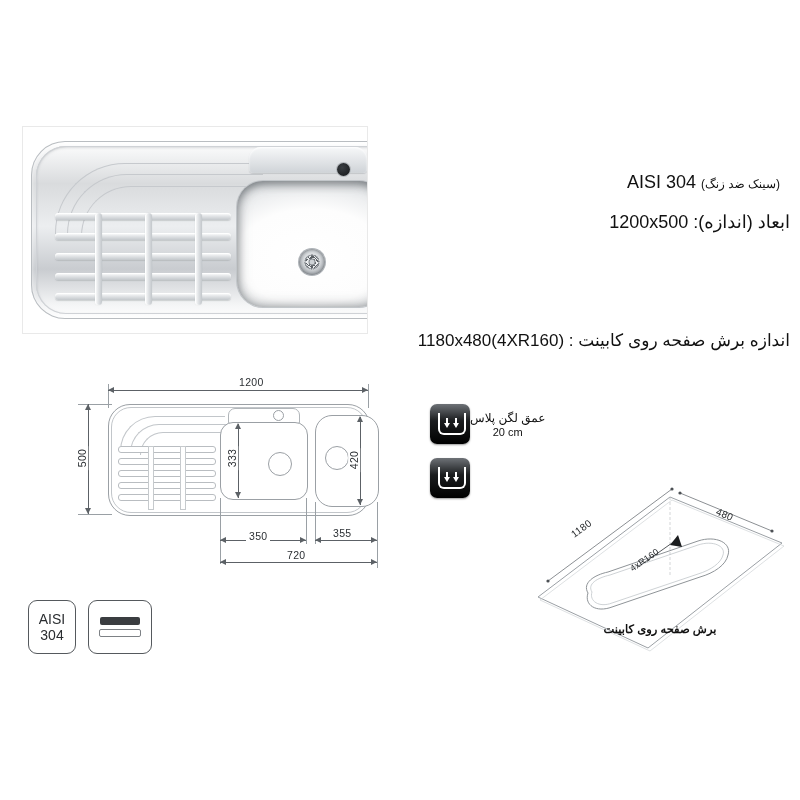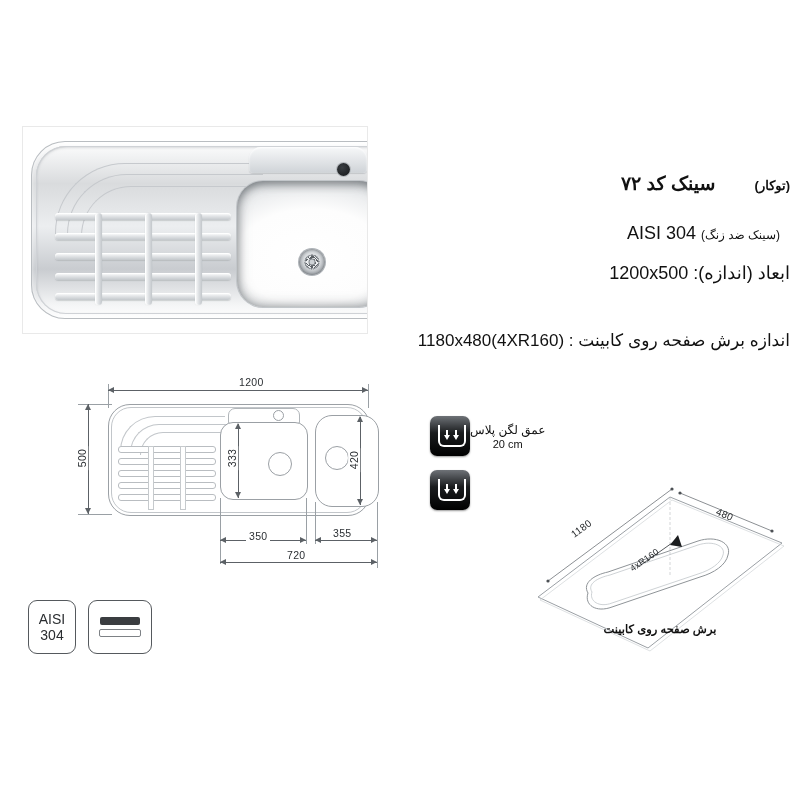--- a/index.html
+++ b/index.html
@@ -122,21 +122,21 @@
   .ln-bowlR{left:255px;top:43px;width:62px;height:90px;border-radius:17px;}
   .ln-circ{position:absolute;border:1px solid #9ba0a5;border-radius:50%;background:#fff;}
   .ln-groove{position:absolute;border:1px solid #b9bdc1;border-radius:3px;height:5px;background:#fff;}
   .ln-rib{position:absolute;border:1px solid #c6cacd;width:4px;background:#fff;}
   .ln-arc{position:absolute;border:1px solid #c2c6ca;border-right:none;border-bottom:none;
           border-top-left-radius:48px;}
   .ln-ledge{position:absolute;left:168px;top:36px;width:70px;height:14px;
             border:1px solid #b0b5b9;border-radius:7px 7px 2px 2px;background:#fff;}
 
   
-  .depth-group{position:absolute;left:430px;top:404px;width:180px;margin-top:12px;}
+  .depth-group{position:absolute;left:430px;top:404px;width:180px;}
   .depth-row{display:flex;align-items:center;margin-bottom:14px;}
   .depth-badge{
     width:40px;height:40px;border-radius:7px;flex:0 0 auto;
     background:linear-gradient(180deg,#6e7277 0%,#1b1d1f 42%,#000 100%);
     position:relative;box-shadow:0 1px 2px rgba(0,0,0,.4);
   }
   .depth-badge .ucup{
     position:absolute;left:8px;top:9px;width:24px;height:20px;
     border:2.4px solid #fff;border-top:none;border-radius:0 0 6px 6px;
   }
@@ -202,24 +202,20 @@
       <div class="tap-hole"></div>
 
       <div class="bowl bowl-left"></div>
 
       <div class="strainer" style="left:268px;top:108px;"></div>
 
     </div>
   </div>
 
   <div class="spec-text">
-    <div class="spec-title">
-      <span class="paren">(توکار)</span>
-      <span>سینک کد ۷۲</span>
-    </div>
     <div class="spec-line">
       <span class="small">(سینک ضد زنگ)</span>
       <span>AISI 304</span>
     </div>
     <div class="spec-line">ابعاد (اندازه): 1200x500</div>
   </div>
 
   <div class="cut-line">اندازه برش صفحه روی کابینت : 1180x480(4XR160)</div>
 
   <div class="tech">

